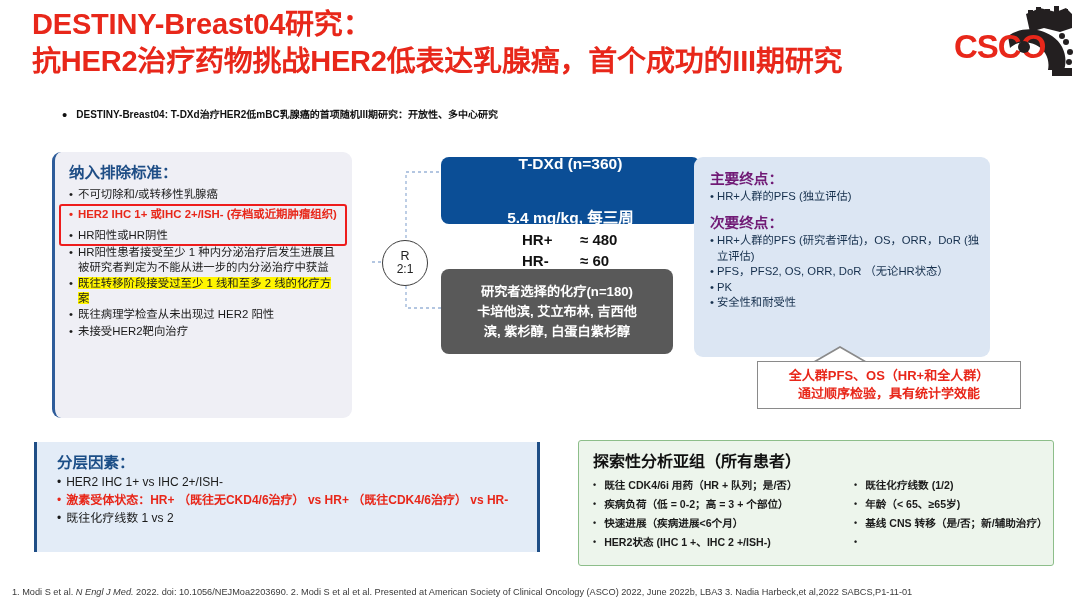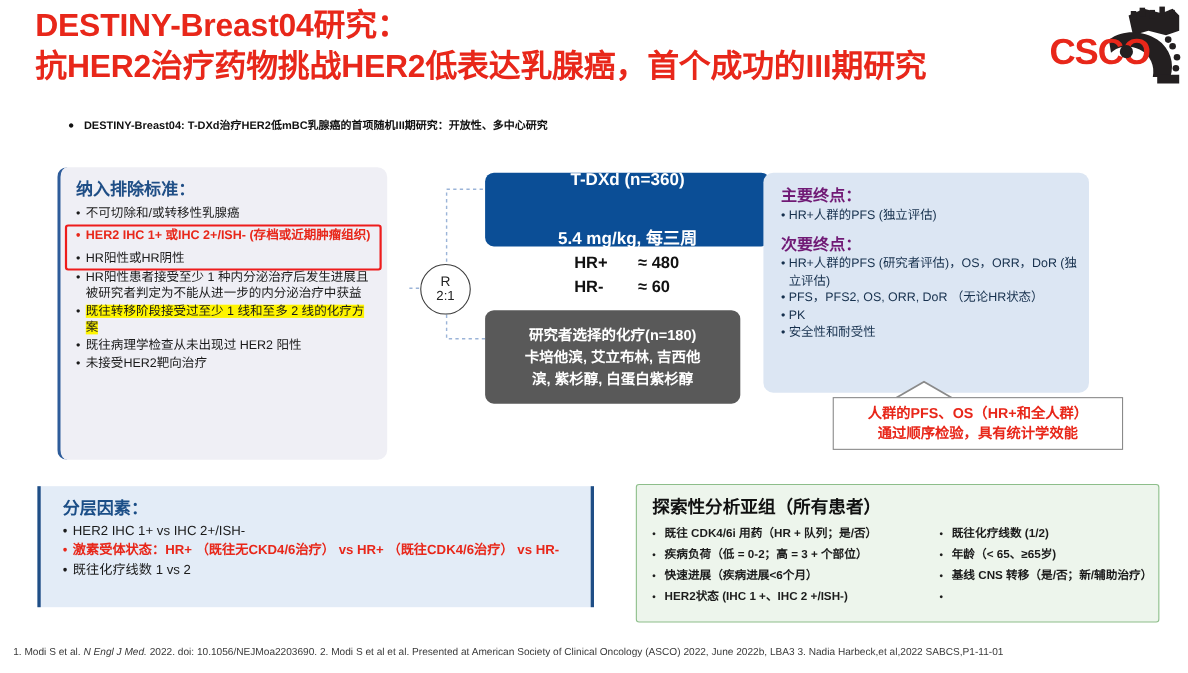--- a/index.html
+++ b/index.html
@@ -82,21 +82,21 @@
 
   #hr-counts {
     position:absolute; left:489px; top:229px; width:190px;
     font-weight:bold; color:#111;
   }
   .hr-row { display:flex; font-size:15px; line-height:21px; }
   .hr-row .lbl { width:58px;margin-left:33px; }
   .hr-row .val { }
 
   #arm-chemo {
-    position:absolute; left:441px; top:282px; width:232px; height:85px;
+    position:absolute; left:441px; top:269px; width:232px; height:85px;
     background:#595959; border-radius:8px;
     display:flex; flex-direction:column; align-items:center; justify-content:center;
     color:#fff; font-weight:bold; text-align:center; padding:0 8px;
   }
   #arm-chemo div { font-size:13.2px; line-height:20px; }
 
   
   #endpoints-panel {
     position:absolute; left:694px; top:157px; width:296px; height:200px;
     background:#DCE6F3; border-radius:9px; padding:12px 10px 6px 16px;
@@ -294,21 +294,21 @@
     <span class="txt">安全性和耐受性</span>
   </div>
 </div>
 
 <div id="callout-pointer">
   <svg width="60" height="18" viewBox="0 0 60 18" xmlns="http://www.w3.org/2000/svg">
     <path d="M2 17 L28 2 L54 17" fill="#ffffff" stroke="#8a8a8a" stroke-width="1.6"></path>
   </svg>
 </div>
 <div id="red-callout">
-  <div>人群的PFS、OS（HR+和全人群）</div>
+  <div>全人群PFS、OS（HR+和全人群）</div>
   <div>通过顺序检验，具有统计学效能</div>
 </div>
 
 <div id="strat-panel">
   <div id="strat-title">分层因素：</div>
   <div class="strat-item">
     <span class="bullet">•</span>
     <span class="txt">HER2 IHC 1+ vs IHC 2+/ISH-</span>
   </div>
   <div class="strat-item strat-red">

